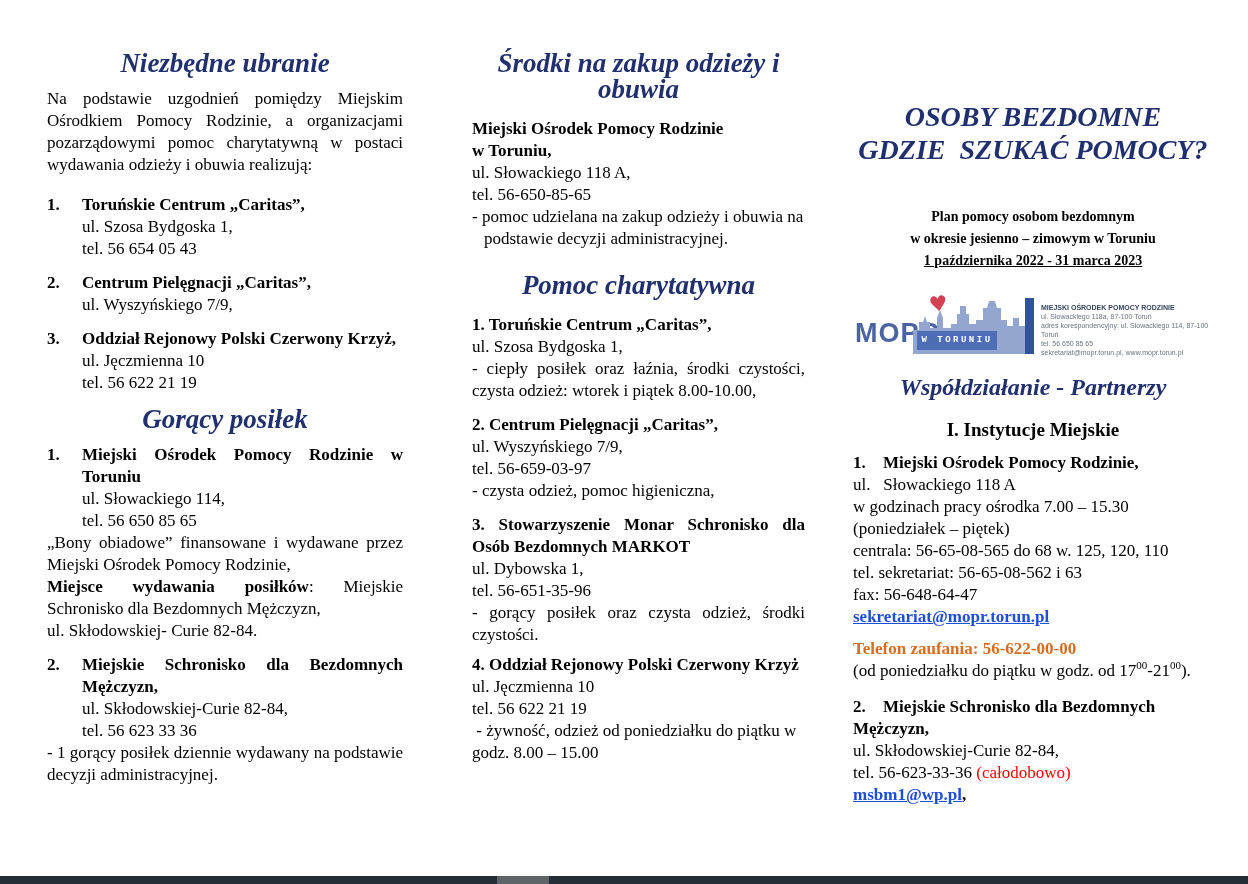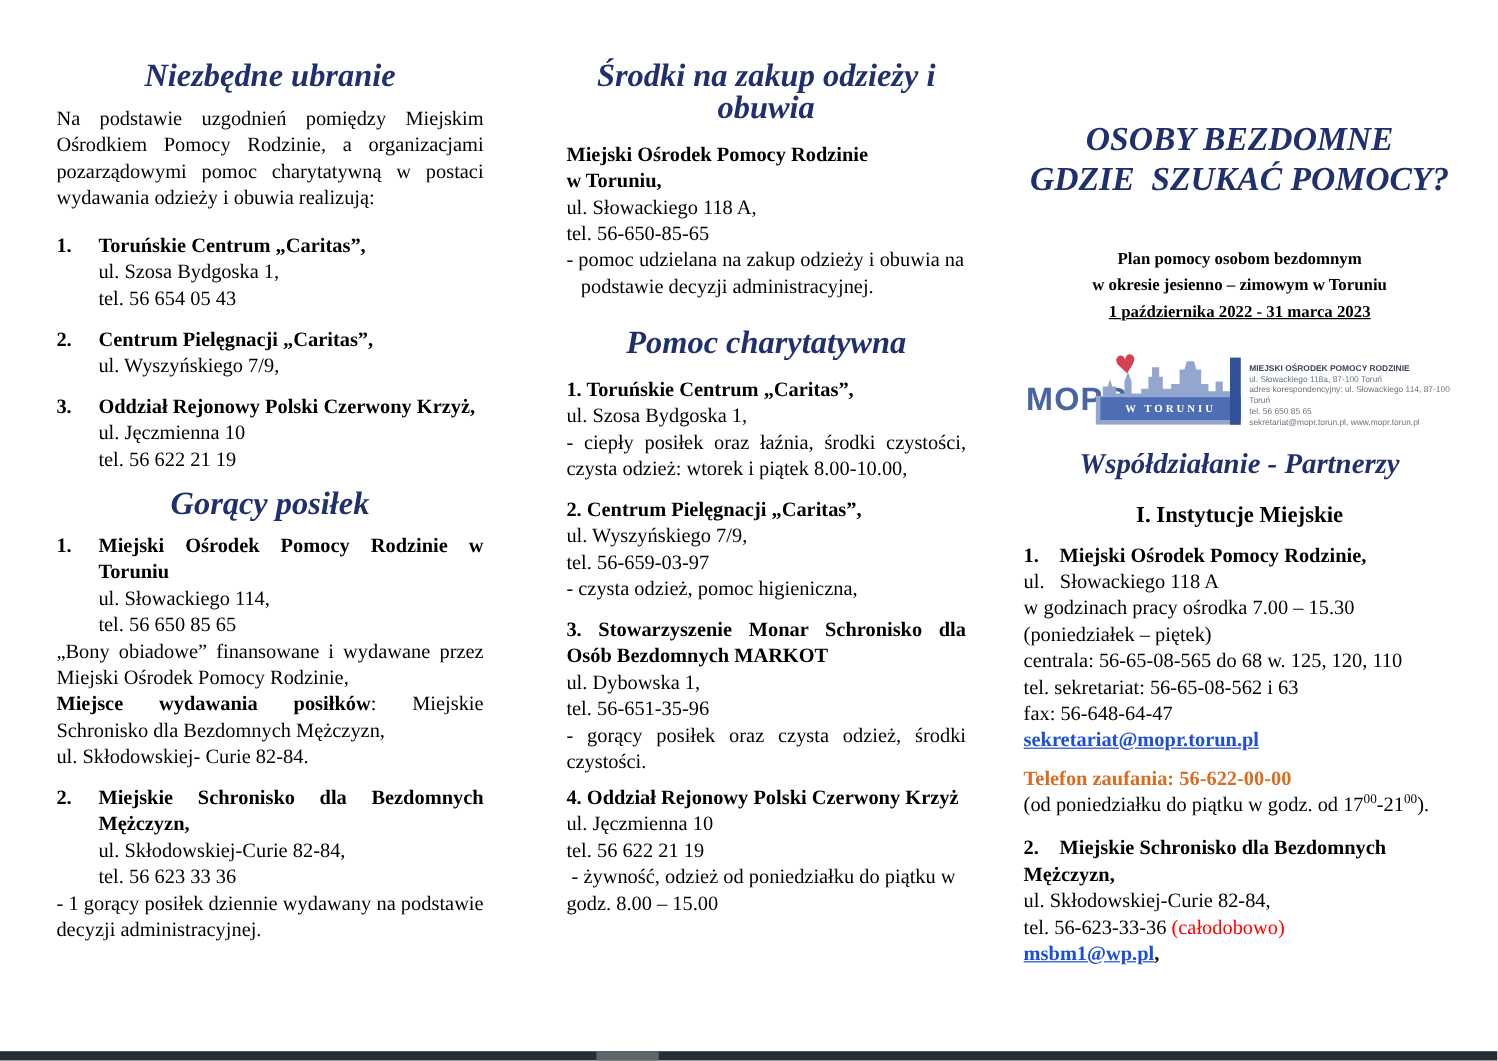--- a/index.html
+++ b/index.html
@@ -28,22 +28,22 @@
   .link{color:#1d4ed8;font-weight:bold;text-decoration:underline;cursor:pointer;}
   .orange{color:#d96c20;font-weight:bold;}
   .red{color:#fe0000;}
   sup{font-size:11px;line-height:0;vertical-align:super;}
   .subhead{font-weight:bold;font-size:19px;line-height:24px;text-align:center;}
   
   .logo{position:relative;height:64px;margin-top:24px;}
   .logo-brand{position:absolute;left:2px;top:22px;font-family:"Liberation Sans","DejaVu Sans",sans-serif;
               font-weight:bold;font-size:27px;letter-spacing:1px;color:#4a64a3;}
   .logo-sky{position:absolute;left:60px;top:0;}
-  .logo-banner{position:absolute;left:64px;top:35px;width:117px;height:19px;background:#4d6db4;
-               color:#ffffff;font-family:Liberation Serif, serif;font-size:9px;
+  .logo-banner{position:absolute;left:64px;top:35px;width:80px;height:19px;background:#4d6db4;
+               color:#ffffff;font-family:Liberation Mono, monospace;font-size:9px;
                letter-spacing:2.5px;text-align:center;line-height:19px;font-weight:bold;}
   .logo-heart{position:absolute;left:76px;top:-4px;color:#d54052;font-size:21px;
               font-family:"DejaVu Sans",sans-serif;transform:rotate(-8deg);}
   .logo-bar{position:absolute;left:172px;top:2px;width:9px;height:56px;background:#32519b;}
   .logo-address{position:absolute;left:188px;top:7px;width:170px;
                 font-family:"Liberation Sans","DejaVu Sans",sans-serif;font-size:7px;line-height:9px;color:#6b7380;}
   .logo-address .first{font-weight:bold;color:#38455e;}
   
   .footer-bar{position:absolute;left:0;top:876px;width:1248px;height:8px;background:#232e37;}
   .footer-thumb{position:absolute;left:497px;top:0;width:52px;height:8px;background:#5d6569;}

